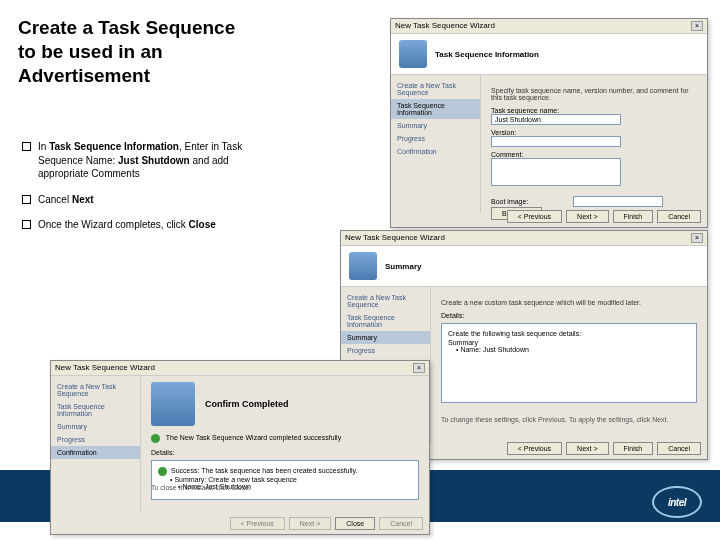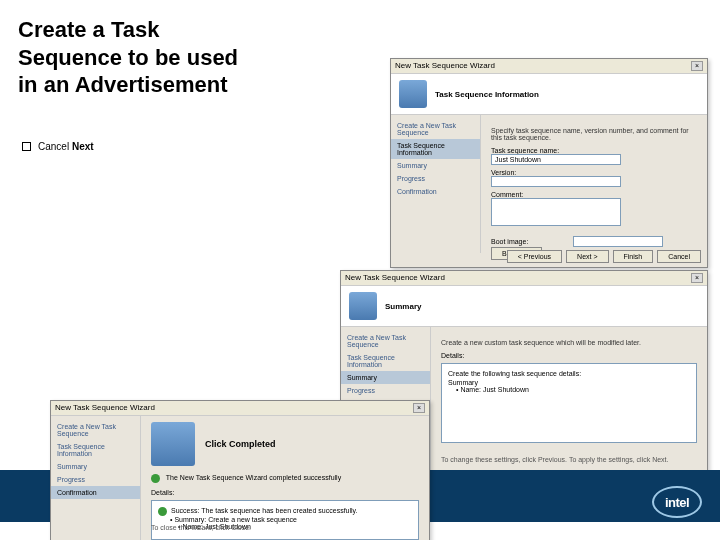--- a/index.html
+++ b/index.html
@@ -1,27 +1,27 @@
 <!DOCTYPE html>
 <html><head>
 <meta charset="utf-8">
 <style>
   * { box-sizing: border-box; margin: 0; padding: 0; }
   body { width: 720px; height: 540px; background: #fff; font-family: Verdana, Arial, sans-serif; position: relative; overflow: hidden; }
-  .slide-title { position: absolute; left: 18px; top: 16px; width: 230px; font-size: 22px; font-weight: bold; line-height: 1.25; }
+  .slide-title { position: absolute; left: 18px; top: 16px; width: 230px; font-size: 19px; font-weight: bold; line-height: 1.25; }
   .bullets { position: absolute; left: 22px; top: 140px; width: 250px; font-size: 10px; line-height: 1.35; }
   .bullets li { list-style: none; position: relative; padding-left: 16px; margin-bottom: 12px; }
   .bullets li::before { content: ""; position: absolute; left: 0; top: 2px; width: 7px; height: 7px; border: 1px solid #000; }
   .bullets b { font-weight: bold; }
   .footer-band { position: absolute; left: 0; bottom: 18px; width: 100%; height: 52px; background: #0a3a62; }
   .page-num { position: absolute; bottom: 4px; width: 100%; text-align: center; font-size: 9px; }
-  .intel-logo { position: absolute; right: 18px; bottom: 22px; width: 50px; height: 32px; border: 2px solid #9ec8e6; border-radius: 50%; display: flex; align-items: center; justify-content: center; color: #fff; font-size: 13px; font-weight: bold; letter-spacing: -0.5px; }
+  .intel-logo { position: absolute; right: 18px; bottom: 22px; width: 50px; height: 32px; border: 2px solid #9ec8e6; border-radius: 50%; display: flex; align-items: center; justify-content: center; color: #fff; font-size: 10px; font-style: italic; font-weight: bold; letter-spacing: -0.5px; }
 
   
-  .wiz { position: absolute; background: #e9e5dc; border: 1px solid #888; font-size: 8px; box-shadow: 2px 2px 4px rgba(0,0,0,0.2); margin-top: 40px; }
+  .wiz { position: absolute; background: #e9e5dc; border: 1px solid #888; font-size: 8px; box-shadow: 2px 2px 4px rgba(0,0,0,0.2); }
   .wiz .titlebar { background: #ece9d8; padding: 2px 4px; font-size: 8px; display: flex; justify-content: space-between; border-bottom: 1px solid #ccc; }
   .wiz .titlebar .x { width: 12px; height: 10px; background: #ddd; border: 1px solid #999; text-align: center; line-height: 8px; font-size: 7px; }
   .wiz .hdr { background: #fff; padding: 6px 8px; display: flex; align-items: center; gap: 8px; border-bottom: 1px solid #ccc; }
   .wiz .hdr-icon { width: 28px; height: 28px; background: linear-gradient(#7aa8d8,#4a7ab0); border-radius: 3px; }
   .wiz .hdr-txt { font-size: 8px; font-weight: bold; }
   .wiz .body { display: flex; height: calc(100% - 70px); }
   .wiz .sidebar { width: 90px; background: #e9e5dc; border-right: 1px solid #ccc; padding: 4px 0; }
   .wiz .sidebar div { font-size: 7px; padding: 3px 6px; color: #3a5a88; }
   .wiz .sidebar .active { background: #b8c8d8; color: #000; }
   .wiz .main { flex: 1; background: #e9e5dc; padding: 6px 10px; font-size: 7px; position: relative; }
@@ -39,21 +39,23 @@
 
   .wiz.d3 .hdr-icon.big { width: 44px; height: 44px; }
   .green-ball { display:inline-block; width:9px; height:9px; border-radius:50%; background:#3a9a3a; margin-right:4px; vertical-align:middle; }
 </style>
 </head>
 <body>
 
 <h1 class="slide-title">Create a Task Sequence to be used in an Advertisement</h1>
 
 <ul class="bullets">
+  <li><span>In </span><b>Task Sequence Information</b><span>, Enter in Task Sequence Name: </span><b>Just Shutdown</b><span> and add appropriate Comments</span></li>
   <li><span>Cancel </span><b>Next</b></li>
+  <li><span>Once the Wizard completes, click </span><b>Close</b></li>
 </ul>
 
 <div class="wiz d1">
   <div class="titlebar">
     <span>New Task Sequence Wizard</span>
     <span class="x">×</span>
   </div>
   <div class="hdr">
     <div class="hdr-icon"></div>
     <div class="hdr-txt">Task Sequence Information</div>
@@ -140,21 +142,21 @@
     <div class="sidebar">
       <div>Create a New Task Sequence</div>
       <div>Task Sequence Information</div>
       <div>Summary</div>
       <div>Progress</div>
       <div class="active">Confirmation</div>
     </div>
     <div class="main">
       <div style="display:flex;align-items:center;gap:10px;">
         <div class="hdr-icon big"></div>
-        <div style="font-weight:bold;font-size:9px;">Click Completed</div>
+        <div style="font-weight:bold;font-size:9px;">Confirm Completed</div>
       </div>
       <div style="margin-top:8px;">
         <span class="green-ball"></span>
         <span>The New Task Sequence Wizard completed successfully</span>
       </div>
       <div style="margin-top:6px;">Details:</div>
       <div class="details-box" style="min-height:40px;">
         <div><span class="green-ball"></span><span>Success: The task sequence has been created successfully.</span></div>
         <div style="margin-left:12px;">• Summary: Create a new task sequence</div>
         <div style="margin-left:20px;">  • Name: Just Shutdown</div>

